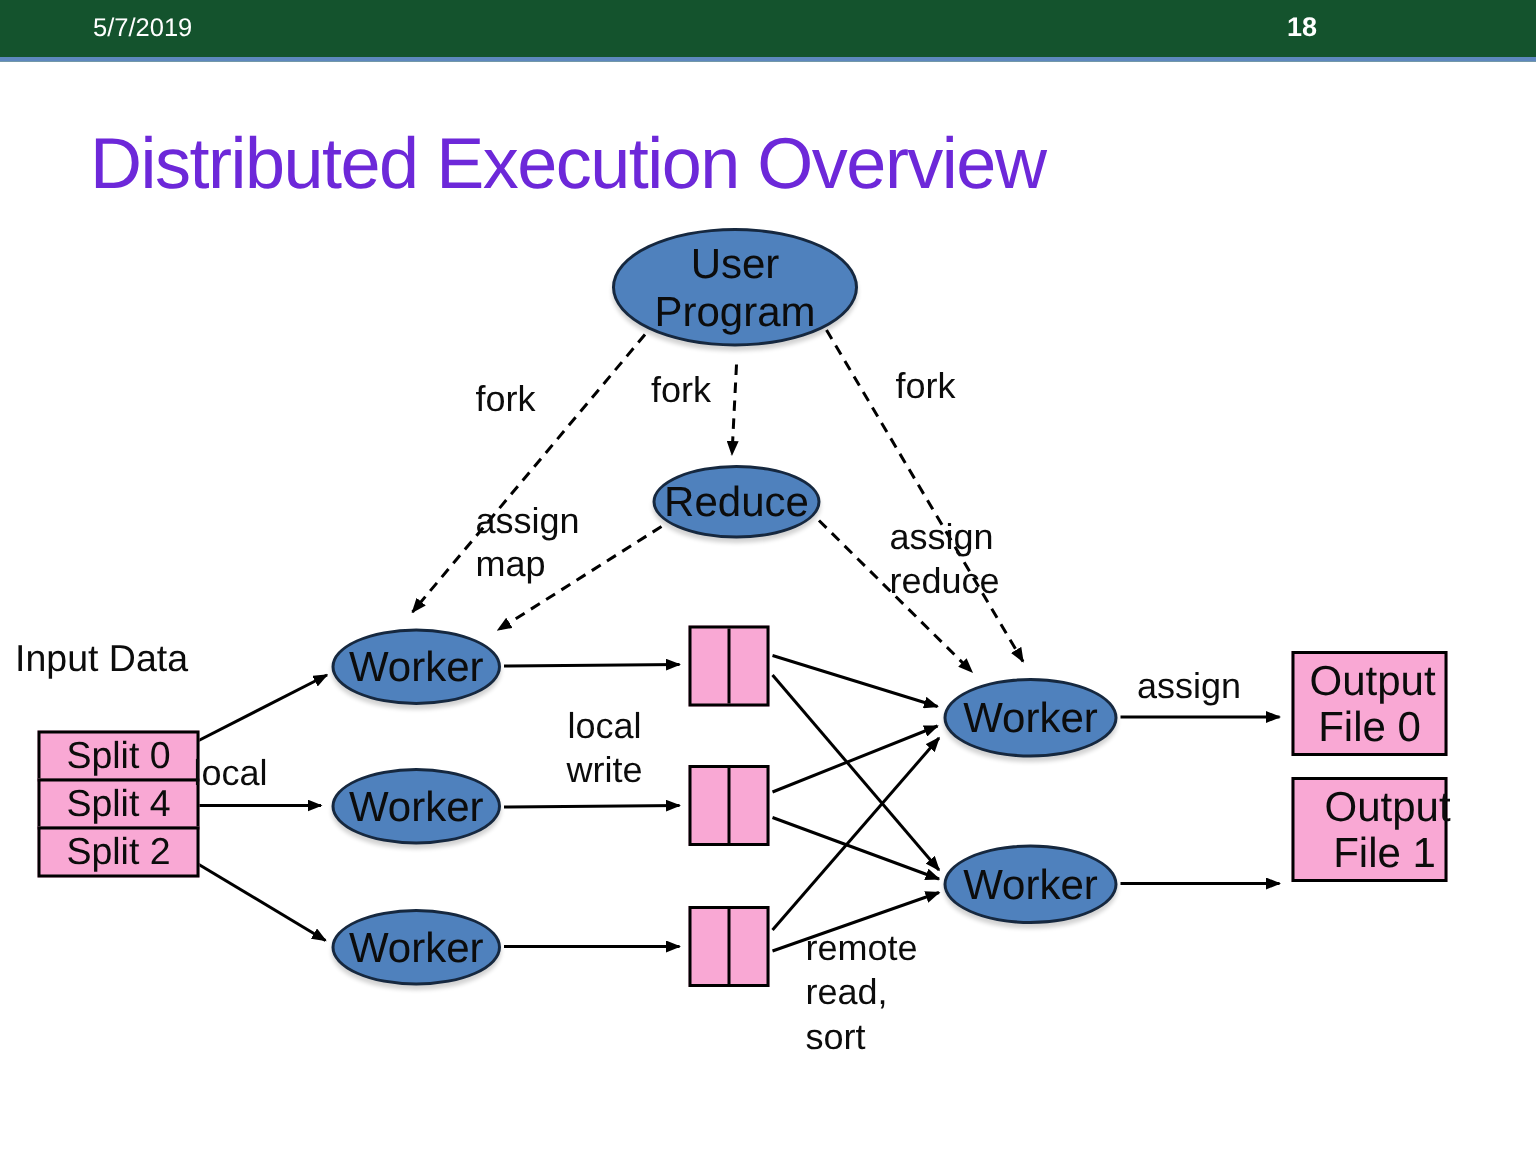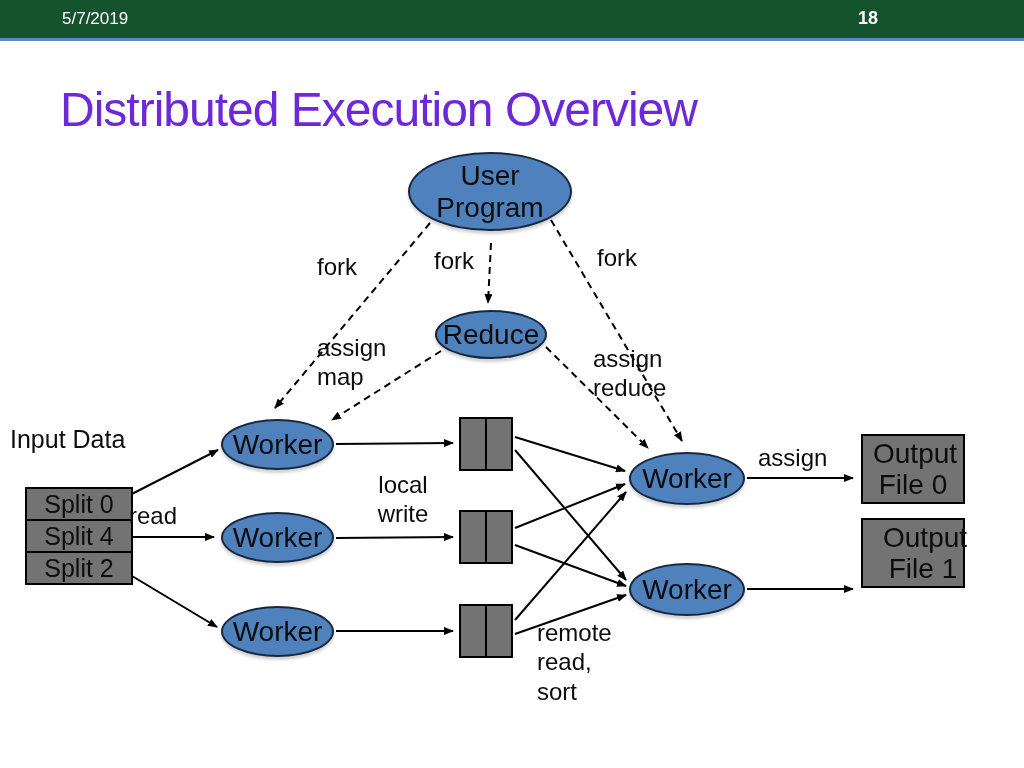--- a/index.html
+++ b/index.html
@@ -48,21 +48,21 @@
   .node { position: absolute; z-index: 2; box-sizing: border-box;
           display: flex; align-items: center; justify-content: center;
           text-align: center; font-size: 28px; line-height: 1.12; color: #0c0c0c; }
   .ellipse {
     background: #4F81BD;
     border: 2px solid #16283f;
     border-radius: 50%;
     box-shadow: 0 3px 3px rgba(0,0,0,0.18);
   }
   .redbox {
-    background: #737373;
+    background: #f9a8d4;
     border: 2px solid #000000;
   }
   .node-user-program { left: 408px; top: 152px; width: 164px; height: 79px; }
   .node-user-program .wrap { width: 112px; }
   .node-master  { left: 435px; top: 310px; width: 112px; height: 49px; }
   .node-mworker1 { left: 221px; top: 419px; width: 113px; height: 51px; }
   .node-mworker2 { left: 221px; top: 512px; width: 113px; height: 51px; }
   .node-mworker3 { left: 221px; top: 606px; width: 113px; height: 51px; }
   .node-rworker1 { left: 629px; top: 452px; width: 116px; height: 53px; }
   .node-rworker2 { left: 629px; top: 563px; width: 116px; height: 53px; }
@@ -184,21 +184,21 @@
 </div>
 
 <div class="node redbox outbox out-0">
   <span class="wrap">Output File 0</span>
 </div>
 <div class="node redbox outbox out-1">
   <span class="wrap">Output File 1</span>
 </div>
 
 <div class="lbl lbl-input-data">Input Data</div>
-<div class="lbl lbl-read">read</div>
+<div class="lbl lbl-read">local</div>
 <div class="lbl lbl-fork-left">fork</div>
 <div class="lbl lbl-fork-mid">fork</div>
 <div class="lbl lbl-fork-right">fork</div>
 <div class="lbl lbl-assign-map">assign map</div>
 <div class="lbl lbl-assign-reduce">assign reduce</div>
 <div class="lbl lbl-local-write">local write</div>
 <div class="lbl lbl-remote">remote read, sort</div>
 <div class="lbl lbl-write">assign</div>
 
 </body></html>

